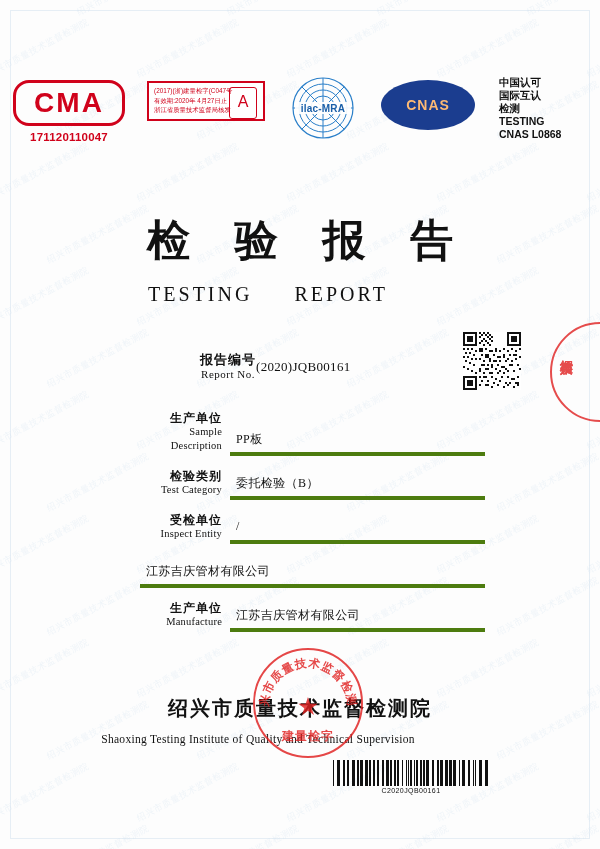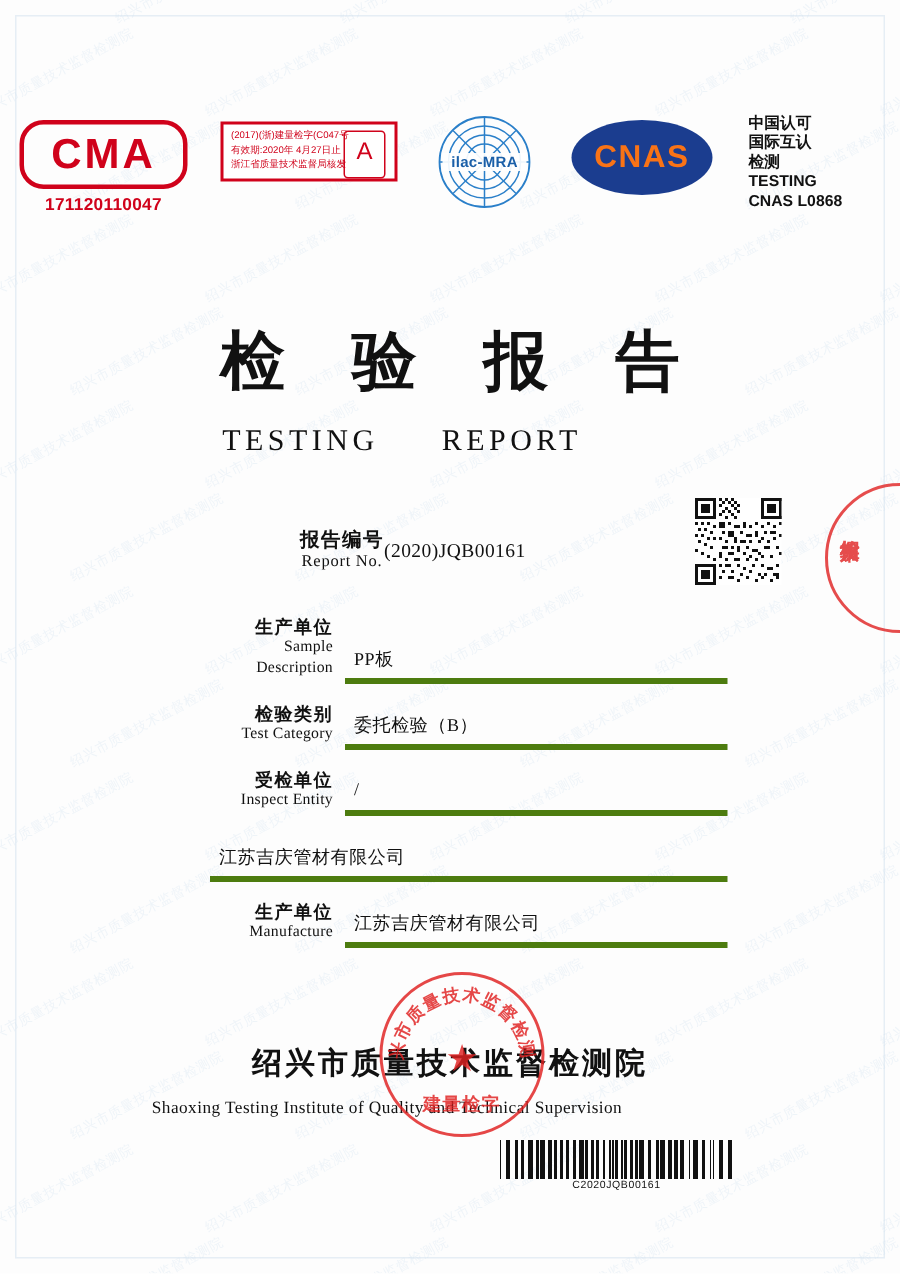--- a/index.html
+++ b/index.html
@@ -152,24 +152,24 @@
   .cnas-block {
     width: 96px;
     text-align: center;
     margin-top: 6px;
   }
   .cnas-oval {
     width: 94px;
     height: 50px;
     border-radius: 50%;
     background: #1b3d8f;
-    color: #f97316;
-    font-family: "Liberation Sans", sans-serif;
-    font-weight: bold;
-    font-size: 21px;
+    color: #fdba74;
+    font-family: "Liberation Sans", sans-serif;
+    font-weight: bold;
+    font-size: 14px;
     letter-spacing: 1px;
     line-height: 50px;
   }
 
   
   .cnas-text {
     margin-top: 2px;
     font-family: "Liberation Sans", sans-serif;
     font-size: 10.5px;
     line-height: 13px;

